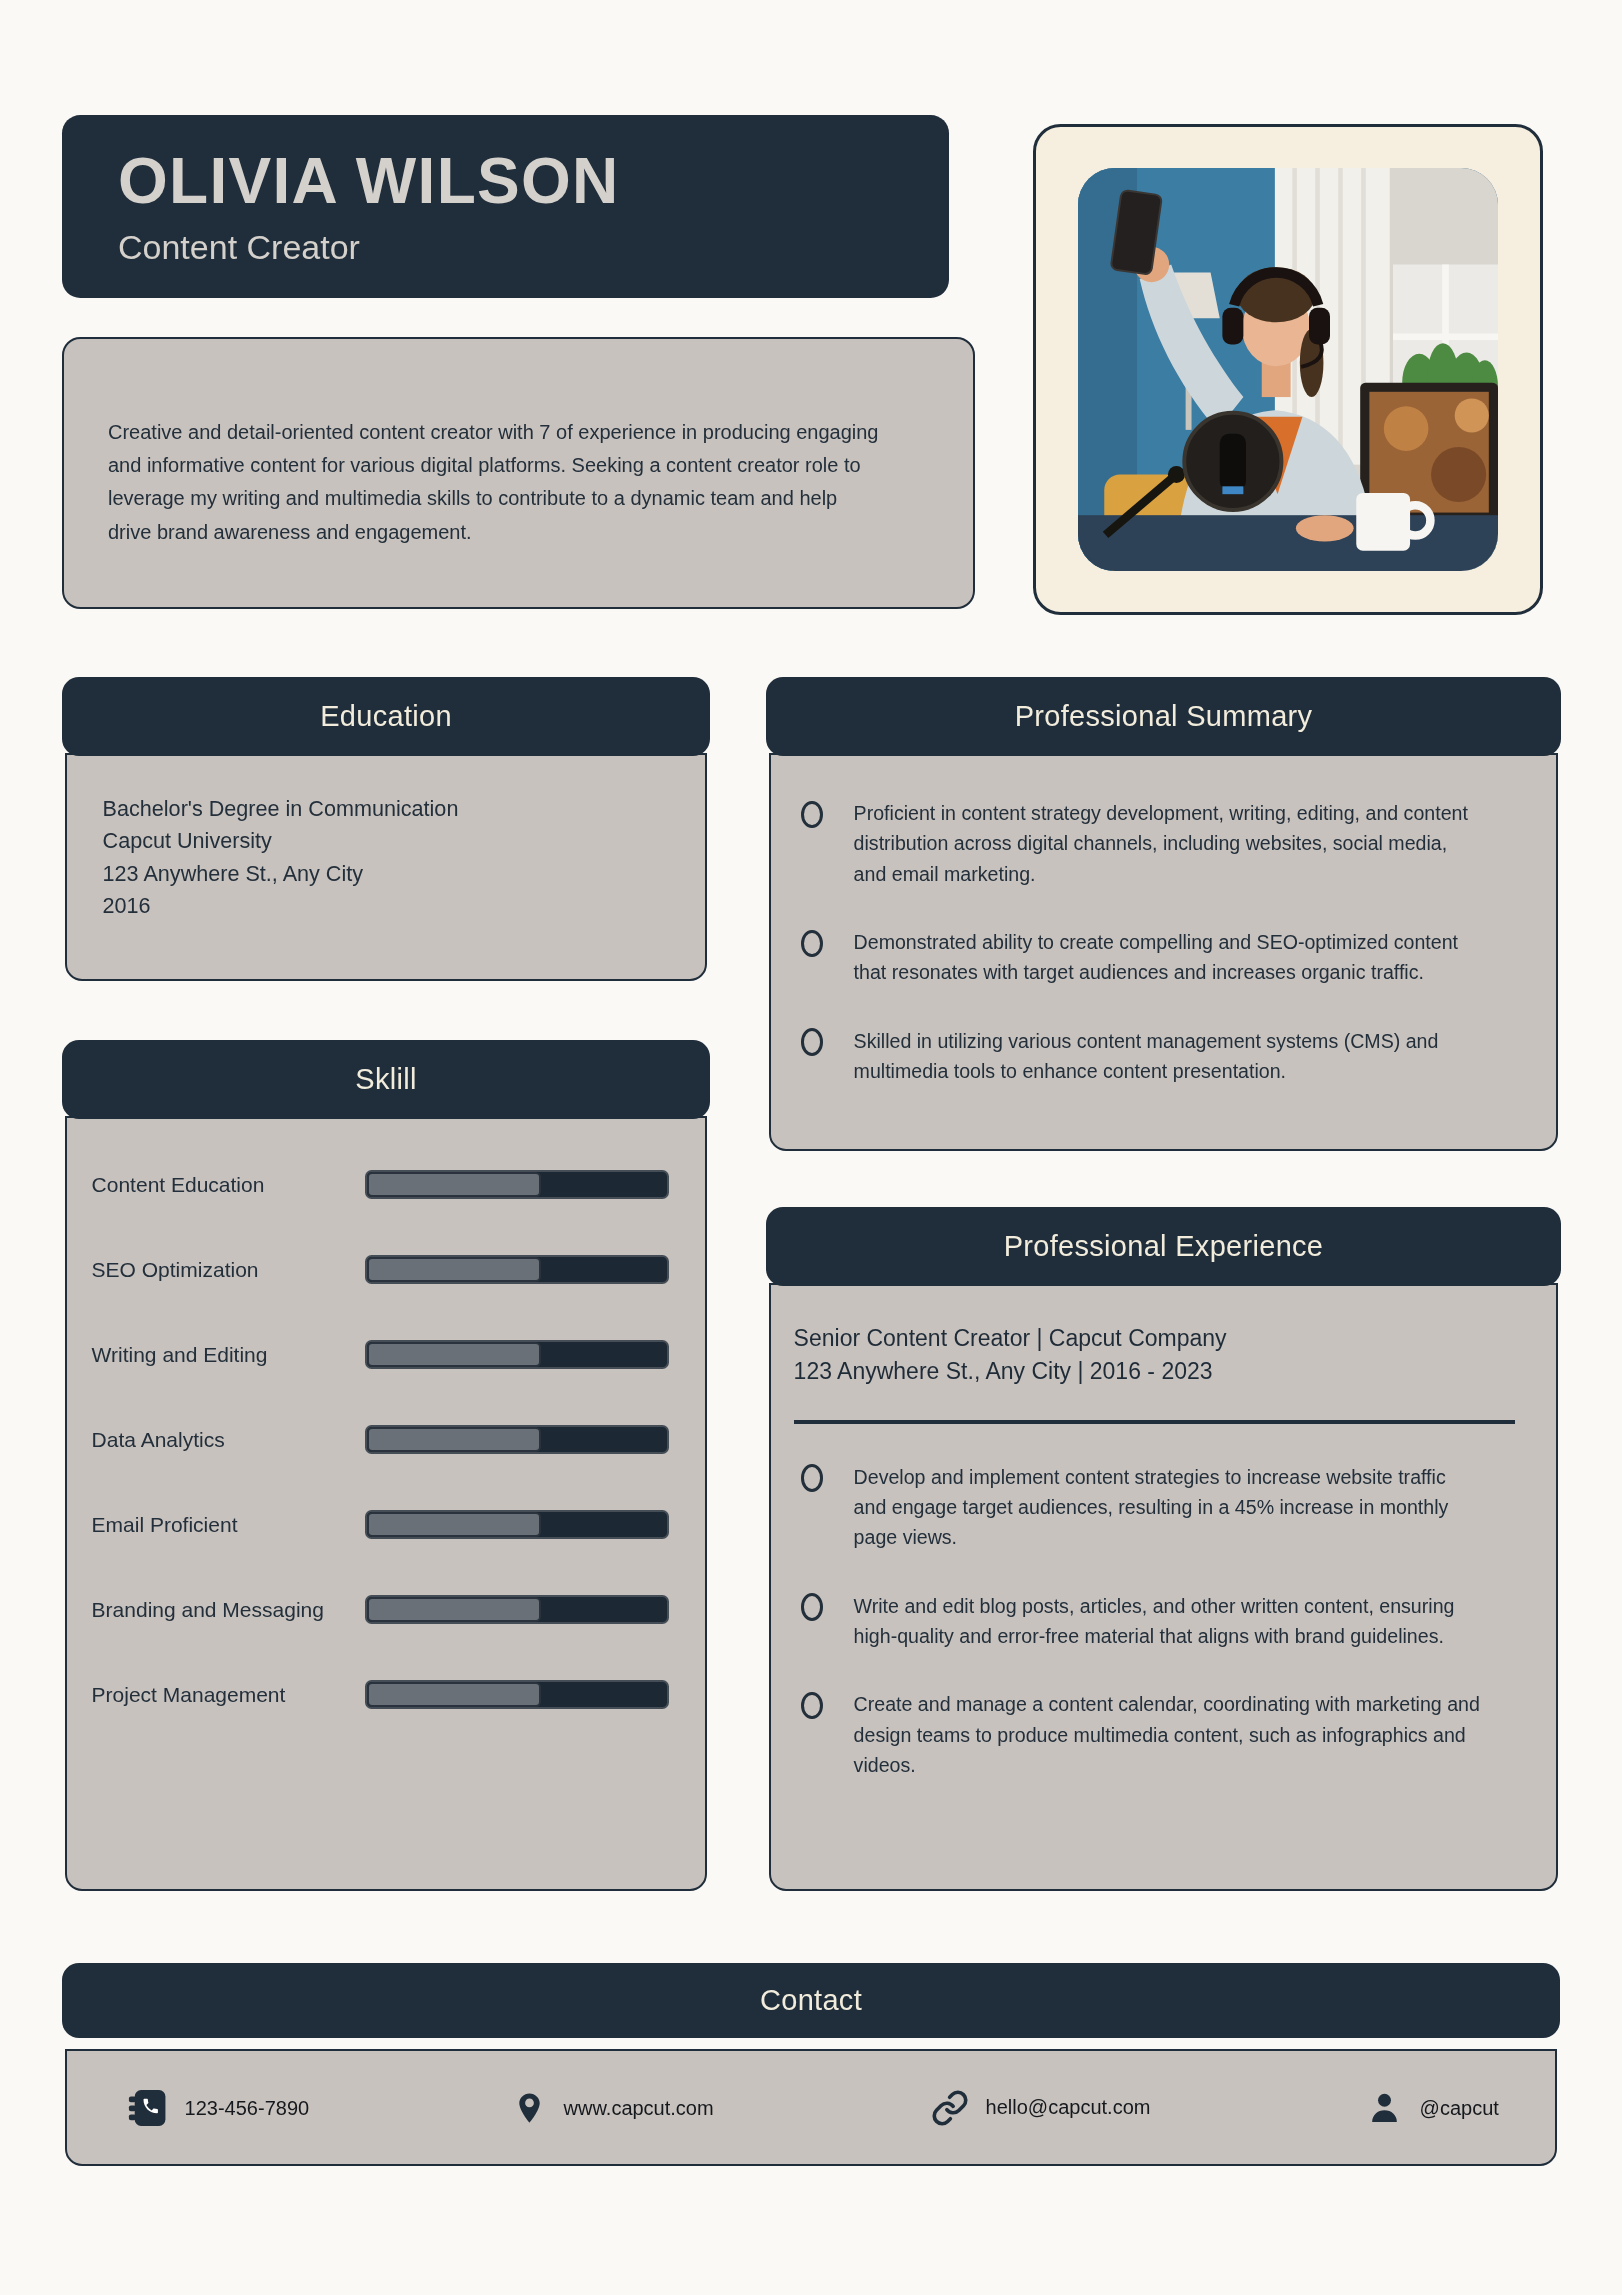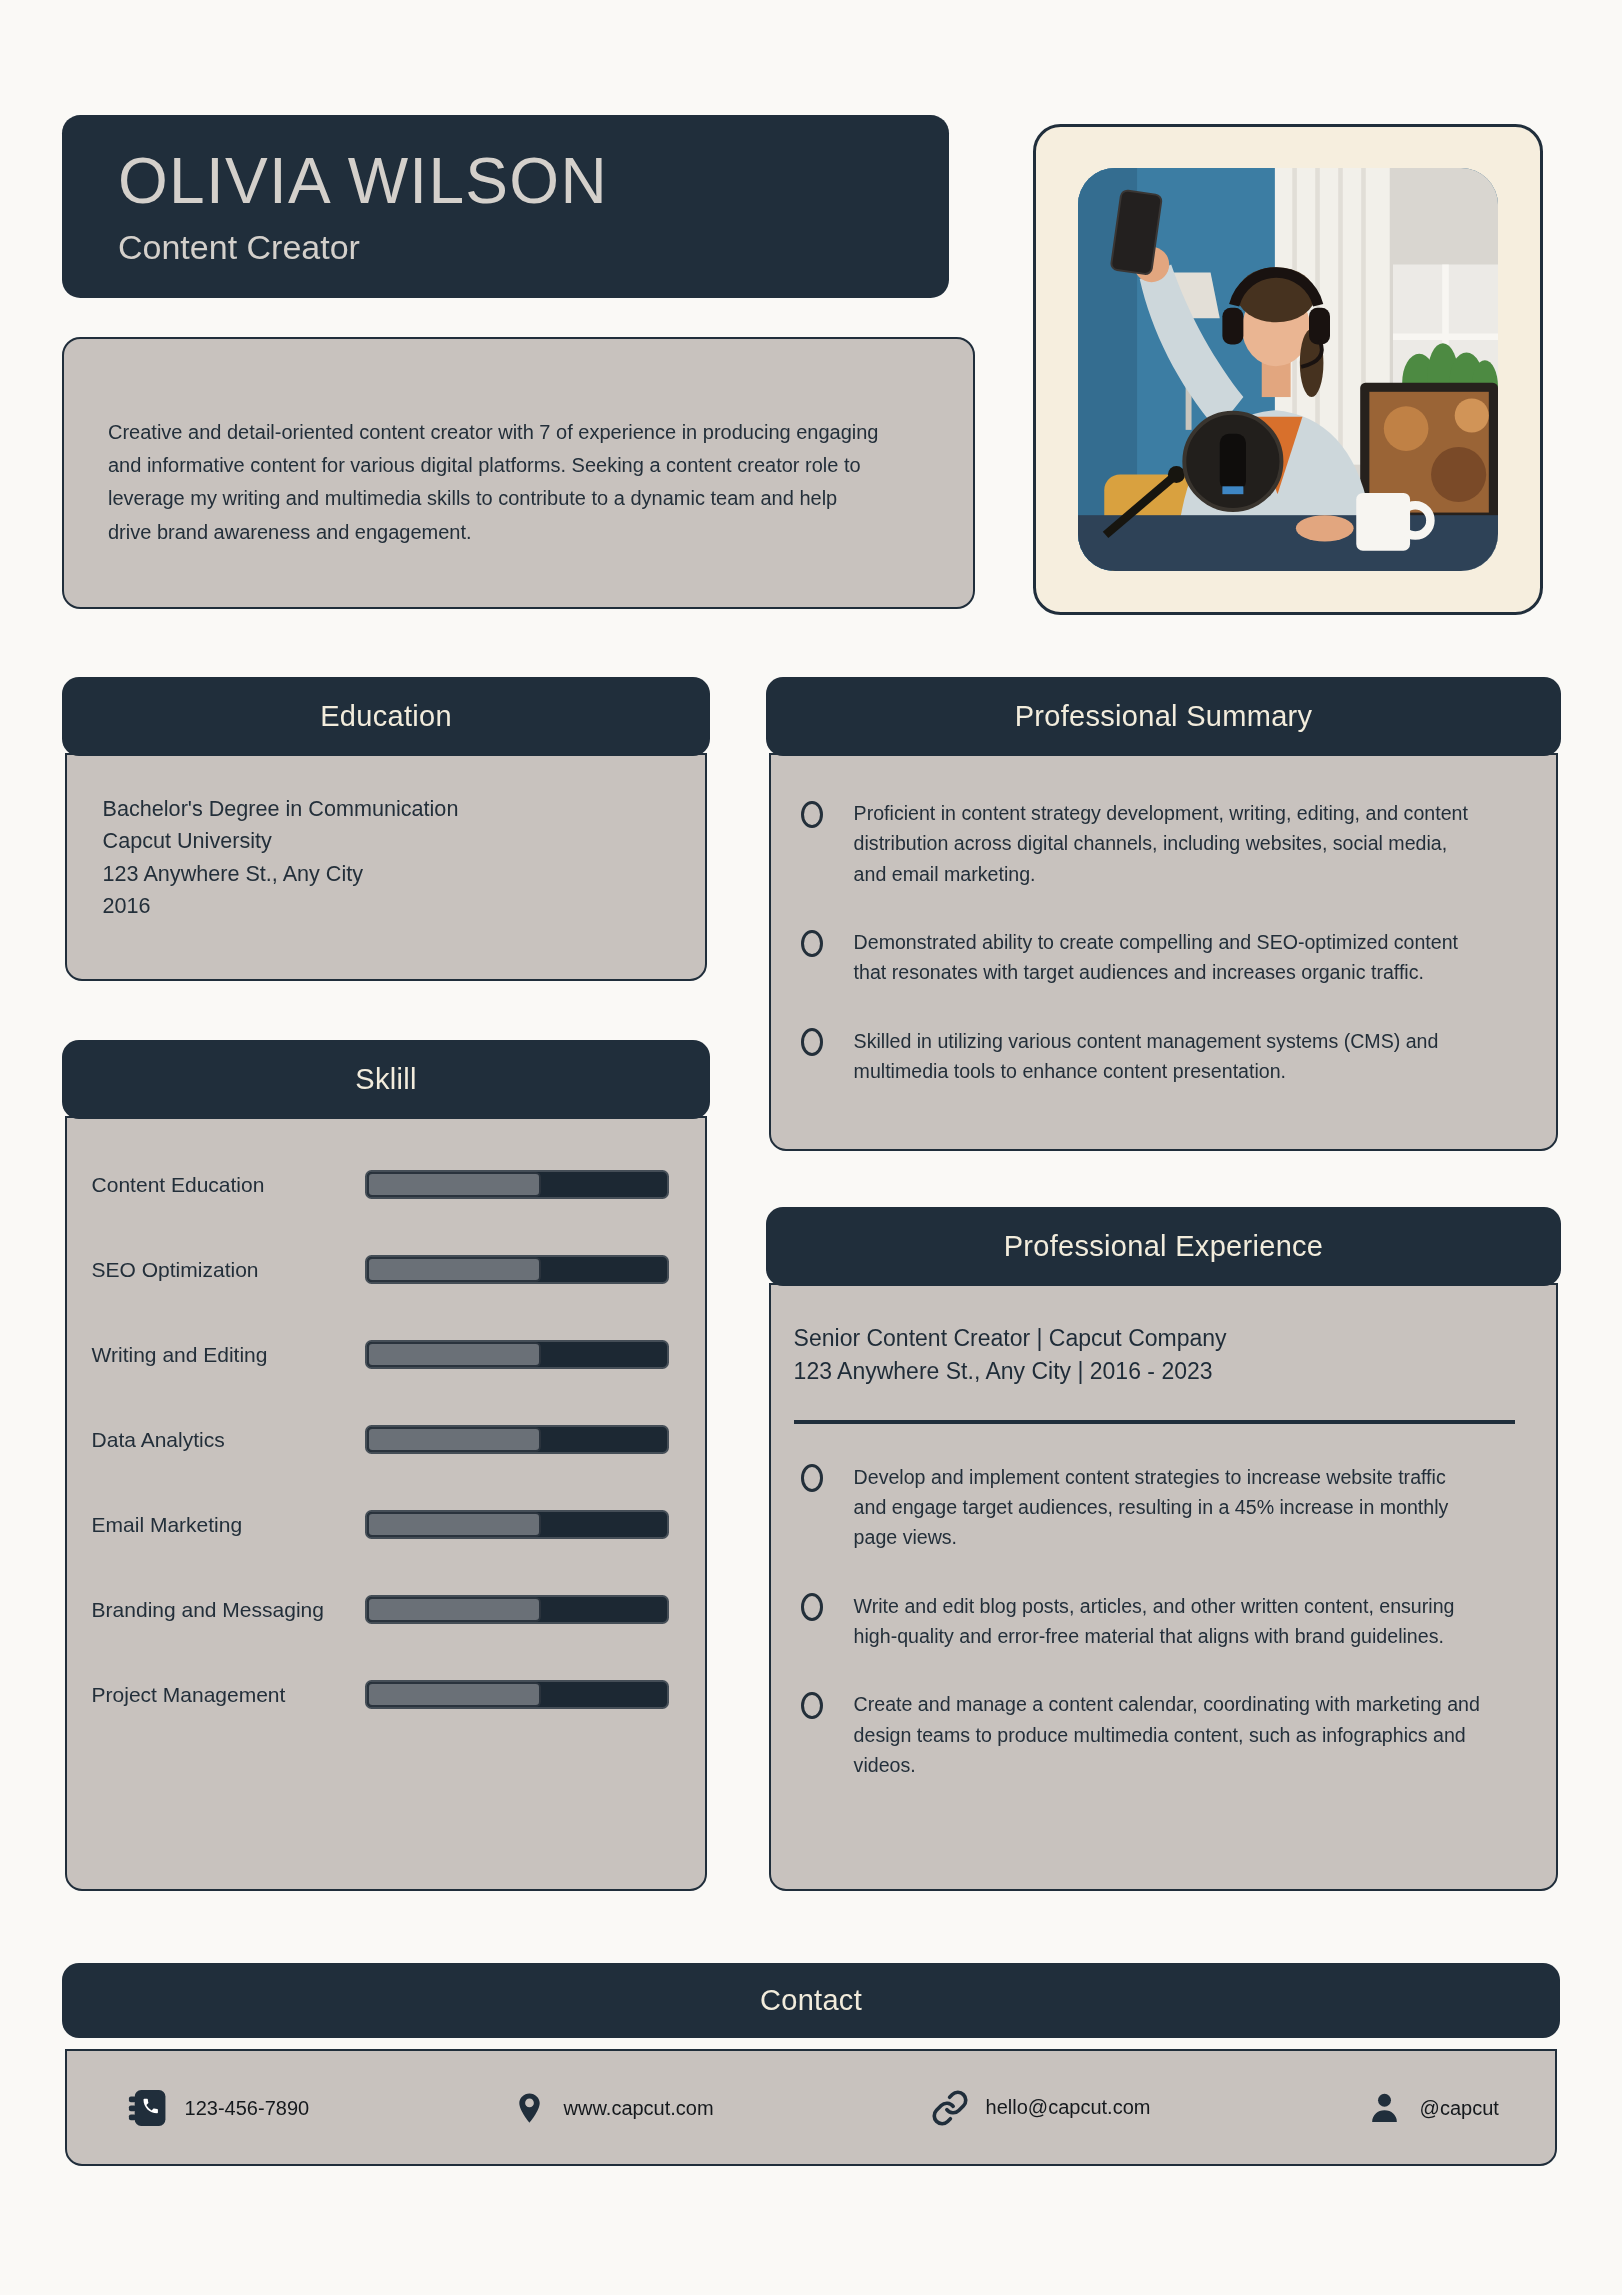--- a/index.html
+++ b/index.html
@@ -23,21 +23,21 @@
   .sec-body{
     position:absolute;left:2.6px;right:2.6px;top:76px;bottom:0;background:var(--card);
     border:2.6px solid var(--navy);border-radius:0 0 17px 17px;z-index:1;
   }
   
   #header-card{
     left:62px;top:115px;width:887px;height:183px;background:var(--navy);
     border-radius:18.3px;display:flex;flex-direction:column;justify-content:center;
     padding-left:56px;gap:17px;
   }
-  #header-card .name{font-size:64px;color:var(--name);letter-spacing:1.3px;font-weight:400;line-height:1;}
+  #header-card .name{font-size:64px;color:var(--name);letter-spacing:1.3px;font-weight:700;line-height:1;}
   #header-card .role{font-size:34px;color:var(--name);font-weight:400;line-height:1;}
   
   #photo-card{
     left:1033px;top:124px;width:510px;height:491px;background:var(--photo-bg);
     border:3.3px solid var(--navy);border-radius:27.5px;
   }
   #photo-card .photo{
     position:absolute;left:42px;right:42px;top:41px;bottom:41px;
     border-radius:37px;overflow:hidden;background:#6f90a4;
   }
@@ -207,21 +207,21 @@
             <div class="fill" style="width: 58%;"></div>
           </div>
       </div>
       <div class="skill-row">
         <span class="slabel">Data Analytics</span>
         <div class="bar">
             <div class="fill" style="width: 58%;"></div>
           </div>
       </div>
       <div class="skill-row">
-        <span class="slabel">Email Marketing</span>
+        <span class="slabel">Email Proficient</span>
         <div class="bar">
             <div class="fill" style="width: 58%;"></div>
           </div>
       </div>
       <div class="skill-row">
         <span class="slabel">Branding and Messaging</span>
         <div class="bar">
             <div class="fill" style="width: 58%;"></div>
           </div>
       </div>

